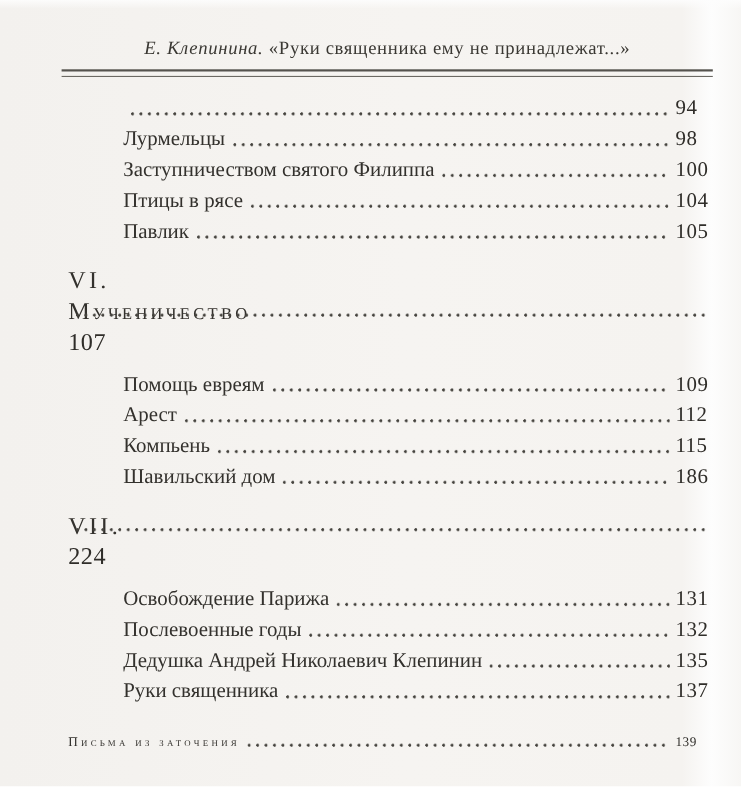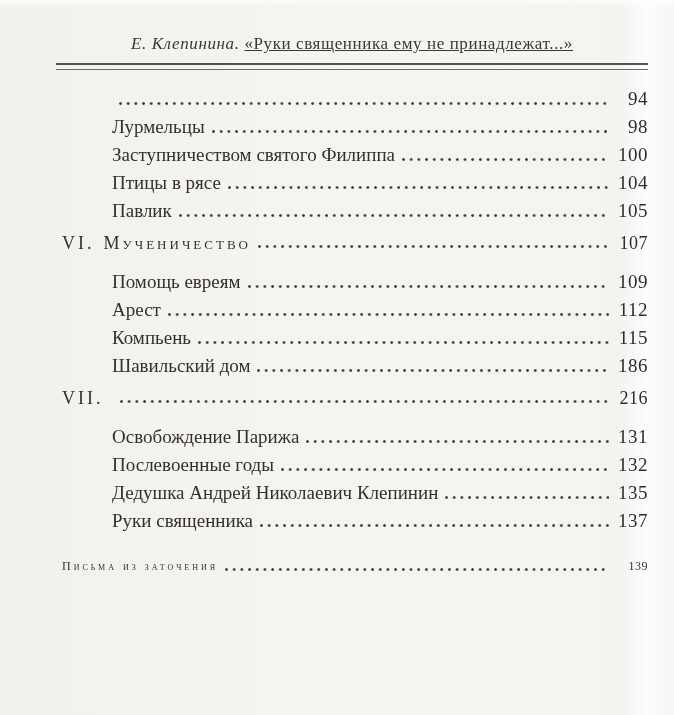--- a/index.html
+++ b/index.html
@@ -29,21 +29,20 @@
     font-size: 17px;
     letter-spacing: 0.6px;
     white-space: nowrap;
     color: #3a3833;
   }
   .running-header .author {
     font-style: italic;
   }
   .running-header .quote {
     font-style: normal;
-    text-decoration: underline;
   }
   .double-rule {
     margin-top: 9px;
     height: 4px;
     border-top: 2px solid #55534e;
     border-bottom: 1px solid #6b6963;
   }
   .toc {
     margin-top: 15px;
   }
@@ -52,24 +51,25 @@
     align-items: baseline;
     line-height: 28px;
     font-size: 19px;
     white-space: nowrap;
   }
   .row.sub {
     padding-left: 56px;
   }
   .row.section {
     padding-left: 6px;
-    margin-top: 4px;
+    margin-top: 16px;
     margin-bottom: 11px;
     letter-spacing: 3px;
-    font-size: 18px;
+    font-size: 22px;
+    flex-direction: column;
   }
   .row.section .label,
   .row.top .label {
     font-variant: small-caps;
   }
   .row.top {
     padding-left: 6px;
     margin-top: 17px;
     letter-spacing: 3px;
     font-size: 12px;
@@ -92,21 +92,20 @@
     bottom: 8px;
     height: 3px;
     background-image: radial-gradient(circle at 1.5px 1.5px, #45433e 1.1px, rgba(0,0,0,0) 1.6px);
     background-size: 7.7px 3px;
     background-repeat: repeat-x;
   }
   .row.section .leader::after,
   .row.top .leader::after { bottom: 9px; }
   .pageno {
     min-width: 34px;
-    text-align: right;
     letter-spacing: 0.5px;
     color: #2f2d29;
     font-family: Liberation Serif, serif;
   }
 </style>
 </head>
 <body>
 
 <div class="scan-page">
   <div class="content">
@@ -169,21 +168,21 @@
       </div>
       <div class="row sub">
         <span class="label">Шавильский дом</span>
         <span class="leader"></span>
         <span class="pageno">186</span>
       </div>
 
       <div class="row section">
         <span class="num">VII.</span>
         <span class="leader"></span>
-        <span class="pageno">216</span>
+        <span class="pageno">224</span>
       </div>
       <div class="row sub">
         <span class="label">Освобождение Парижа</span>
         <span class="leader"></span>
         <span class="pageno">131</span>
       </div>
       <div class="row sub">
         <span class="label">Послевоенные годы</span>
         <span class="leader"></span>
         <span class="pageno">132</span>

